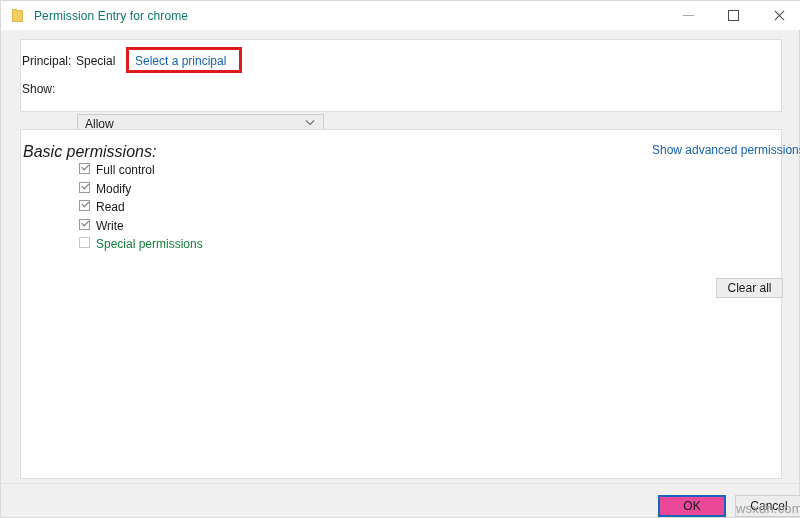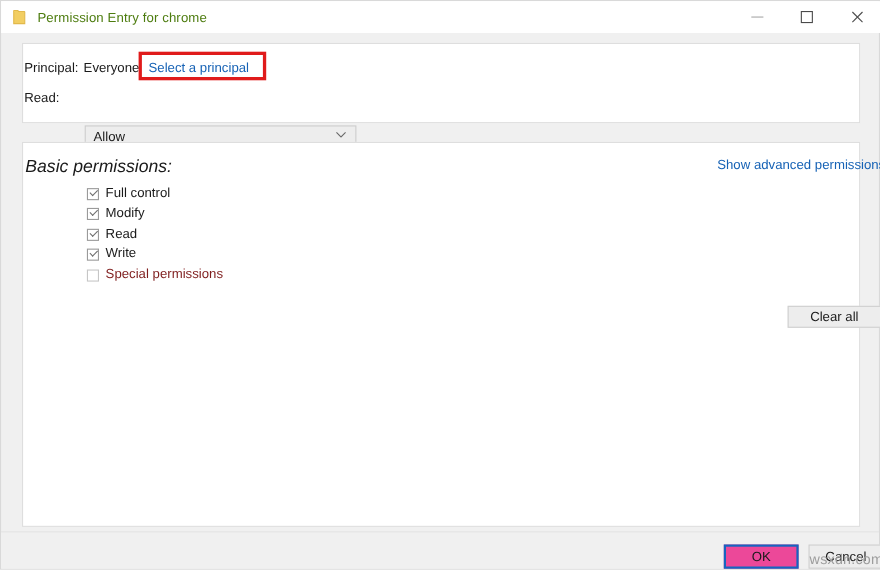--- a/index.html
+++ b/index.html
@@ -65,21 +65,21 @@
     width: 5px;
     height: 2px;
     background: #f2ce62;
     border: 1px solid #e2b94b;
     border-bottom: none;
     border-radius: 1px 1px 0 0;
     box-sizing: border-box;
   }
   .title-text {
     font-size: 12px;
-    color: #4d7c0f;
+    color: #0f766e;
     letter-spacing: 0.1px;
     white-space: nowrap;
   }
   .caption-buttons {
     position: absolute;
     right: 0;
     top: 0;
     height: 29px;
     display: flex;
   }
@@ -243,21 +243,21 @@
 
   #perm-list {
     position: absolute;
     left: 78px;
     top: 162px;
     width: 300px;
   }
   .perm-row {
     height: 18.5px;
     display: flex;
-    align-items: flex-end;
+    align-items: flex-start;
     cursor: default;
   }
   .cbox {
     position: relative;
     width: 11px;
     height: 11px;
     border: 1px solid #9a9a9a;
     background: #ffffff;
     box-sizing: border-box;
     flex: none;
@@ -279,28 +279,28 @@
     transform: rotate(-45deg);
   }
   .cbox.disabled {
     border-color: #c6c6c6;
   }
   .perm-text {
     font-size: 12px;
     color: #1a1a1a;
     white-space: nowrap;
   }
-  .perm-text.dim { color: #7f1d1d; }
+  .perm-text.dim { color: #15803d; }
 
   
   #clear-all-button {
     position: absolute;
     left: 715px;
     top: 277px;
-    width: 85px;
+    width: 67px;
     height: 20px;
     background: #ededed;
     border: 1px solid #cfcfcf;
     box-sizing: border-box;
     font-family: "Liberation Sans", sans-serif;
     font-size: 12px;
     color: #1a1a1a;
     cursor: default;
     padding: 0;
     line-height: 18px;
@@ -379,25 +379,25 @@
       </div>
       <div class="cap-btn">
         <div class="cap-close"></div>
       </div>
     </div>
   </div>
 
   <div class="panel" id="panel-top"></div>
 
   <div class="field-label" id="principal-label">Principal:</div>
-  <div id="principal-value">Everyone</div>
+  <div id="principal-value">Special</div>
   <a id="select-principal-link" href="#">Select a principal</a>
   <div id="red-highlight"></div>
 
-  <div class="field-label" id="type-label">Read:</div>
+  <div class="field-label" id="type-label">Show:</div>
   <div id="type-select">
     <span class="sel-value">Allow</span>
     <span class="chev"></span>
   </div>
 
   <div class="panel" id="panel-main"></div>
 
   <div id="basic-perms-label">Basic permissions:</div>
   <a id="show-advanced-link" href="#">Show advanced permissions</a>
 

